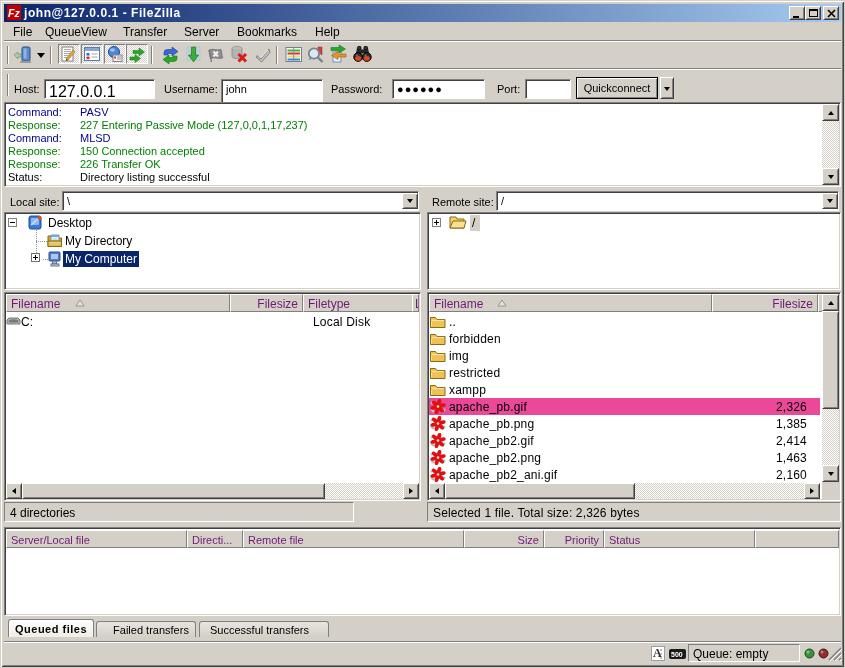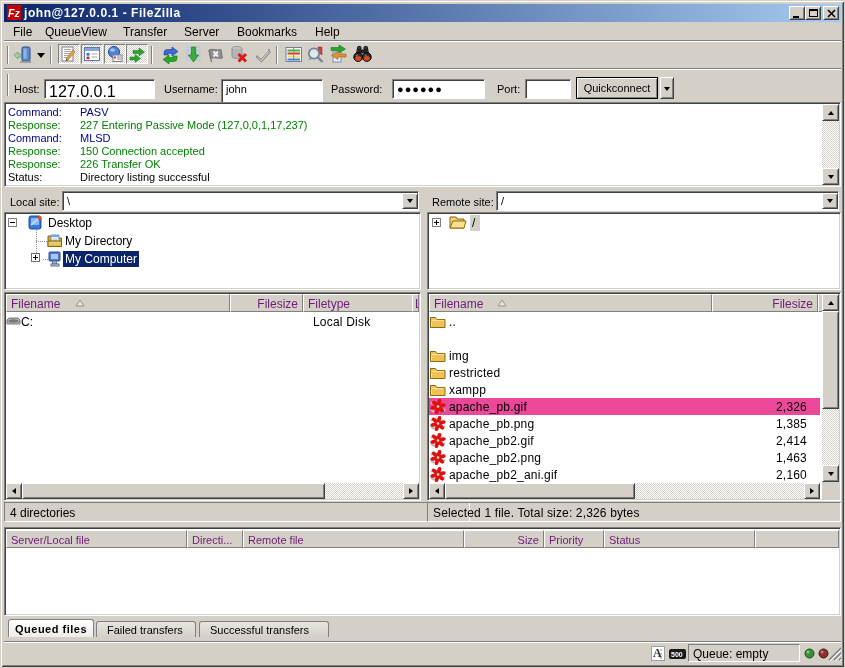--- a/index.html
+++ b/index.html
@@ -356,20 +356,28 @@
       </svg>
   </div>
   <div class="row rr" style="top:19px;">
       <svg width="18" height="15">
         <path d="M1.5 13.5 L1.5 3.5 L6.5 3.5 L8 5.5 L16 5.5 L16 13.5 Z" fill="#efc255" stroke="#8a6a14"></path>
         <path d="M2.5 6.5 L15 6.5" stroke="#f8e098" stroke-width="1.2"></path>
         <path d="M2.5 8 L2.5 12.5" stroke="#f8e098"></path>
       </svg>
       <span>..</span>
     </div>
+  <div class="row rr" style="top:36px;">
+      <svg width="18" height="15">
+        <path d="M1.5 13.5 L1.5 3.5 L6.5 3.5 L8 5.5 L16 5.5 L16 13.5 Z" fill="#efc255" stroke="#8a6a14"></path>
+        <path d="M2.5 6.5 L15 6.5" stroke="#f8e098" stroke-width="1.2"></path>
+        <path d="M2.5 8 L2.5 12.5" stroke="#f8e098"></path>
+      </svg>
+      <span>forbidden</span>
+    </div>
   <div class="row rr" style="top:53px;">
       <svg width="18" height="15">
         <path d="M1.5 13.5 L1.5 3.5 L6.5 3.5 L8 5.5 L16 5.5 L16 13.5 Z" fill="#efc255" stroke="#8a6a14"></path>
         <path d="M2.5 6.5 L15 6.5" stroke="#f8e098" stroke-width="1.2"></path>
         <path d="M2.5 8 L2.5 12.5" stroke="#f8e098"></path>
       </svg>
       <span>img</span>
     </div>
   <div class="row rr" style="top:70px;">
       <svg width="18" height="15">
@@ -561,43 +569,43 @@
   <div class="sbtn" style="left:0px;top:189px;width:16px;height:16px;">
       <div class="arr arr-lf"></div>
     </div>
   <div class="sbtn" style="left:375px;top:189px;width:16px;height:16px;">
       <div class="arr arr-rt"></div>
     </div>
   <div class="abs raised" style="left:16px;top:189px;width:190px;height:16px;"></div>
   <div class="abs" style="left:393px;top:188px;width:17px;height:17px;background:#d4d0c8;"></div>
 </div>
 
-<div class="abs sunken1" style="left:4px;top:502px;width:466px;height:20px;">
+<div class="abs sunken1" style="left:4px;top:502px;width:350px;height:20px;">
     <div style="padding:3px 0 0 5px;font-size:12px;">4 directories</div>
   </div>
 <div class="abs sunken1" style="left:427px;top:502px;width:414px;height:20px;">
     <div style="padding:3px 0 0 5px;font-size:12px;letter-spacing:0.15px;">Selected 1 file. Total size: 2,326 bytes</div>
   </div>
 
 <div class="abs sunken2" style="left:4px;top:527px;width:837px;height:89px;background:#fff;"></div>
 <div id="queue" class="abs" style="left:6px;top:530px;width:833px;height:84px;">
   <div class="abs" style="left:0;top:0;width:833px;height:18px;">
     <div class="hcell" style="left:0;width:181px;font-size:11px;padding-top:3px;">Server/Local file</div>
     <div class="hcell" style="left:181px;width:56px;font-size:11px;padding-top:3px;">Directi...</div>
     <div class="hcell" style="left:237px;width:221px;font-size:11px;padding-top:3px;">Remote file</div>
     <div class="hcell" style="left:458px;width:80px;font-size:11px;padding-top:3px;text-align:right;">Size</div>
-    <div class="hcell" style="left:538px;width:60px;font-size:11px;padding-top:3px;">Priority</div>
+    <div class="hcell" style="left:538px;width:60px;font-size:11px;padding-top:3px;text-align:right;">Priority</div>
     <div class="hcell" style="left:598px;width:151px;font-size:11px;padding-top:3px;">Status</div>
     <div class="hcell" style="left:749px;width:84px;"></div>
   </div>
 </div>
 
 <div id="tabs" class="abs" style="left:4px;top:619px;width:837px;height:18px;">
   <div class="abs" style="left:4px;top:0px;width:86px;height:18px;background:linear-gradient(#ffffff,#efede8);border:1px solid #808080;border-bottom:none;border-radius:3px 3px 0 0;box-shadow:inset 1px 1px 0 #fff;font-size:11px;font-weight:bold;text-align:left;padding:3px 0 0 6px;letter-spacing:0.5px;">Queued files</div>
-  <div class="abs" style="left:92px;top:2px;width:100px;height:16px;background:linear-gradient(#e8e5df,#d4d0c8);border:1px solid #808080;border-bottom:none;border-radius:3px 3px 0 0;font-size:11px;text-align:left;padding:2px 0 0 10px;">Failed transfers</div>
+  <div class="abs" style="left:92px;top:2px;width:100px;height:16px;background:linear-gradient(#e8e5df,#d4d0c8);border:1px solid #808080;border-bottom:none;border-radius:3px 3px 0 0;font-size:11px;text-align:center;padding:2px 0 0 10px;">Failed transfers</div>
   <div class="abs" style="left:195px;top:2px;width:130px;height:16px;background:linear-gradient(#e8e5df,#d4d0c8);border:1px solid #808080;border-bottom:none;border-radius:3px 3px 0 0;font-size:11px;text-align:left;padding:2px 0 0 10px;">Successful transfers</div>
 </div>
 
 <div class="abs" style="left:4px;top:641px;width:837px;height:1px;background:#808080;"></div>
 <div class="abs" style="left:4px;top:642px;width:837px;height:1px;background:#fff;"></div>
 <div id="bottombar" class="abs" style="left:4px;top:643px;width:837px;height:21px;">
   <div class="abs" style="left:647px;top:3px;"><svg width="15" height="15">
     <rect x="0.5" y="0.5" width="13" height="14" fill="#fff" stroke="#a0a0a0"></rect>
     <text x="2" y="11" font-family="Liberation Serif" font-weight="bold" font-size="12" fill="#303030">A</text>
     <path d="M10 3 v2 M10 7 v2 M10 11 v2" stroke="#808080"></path>

